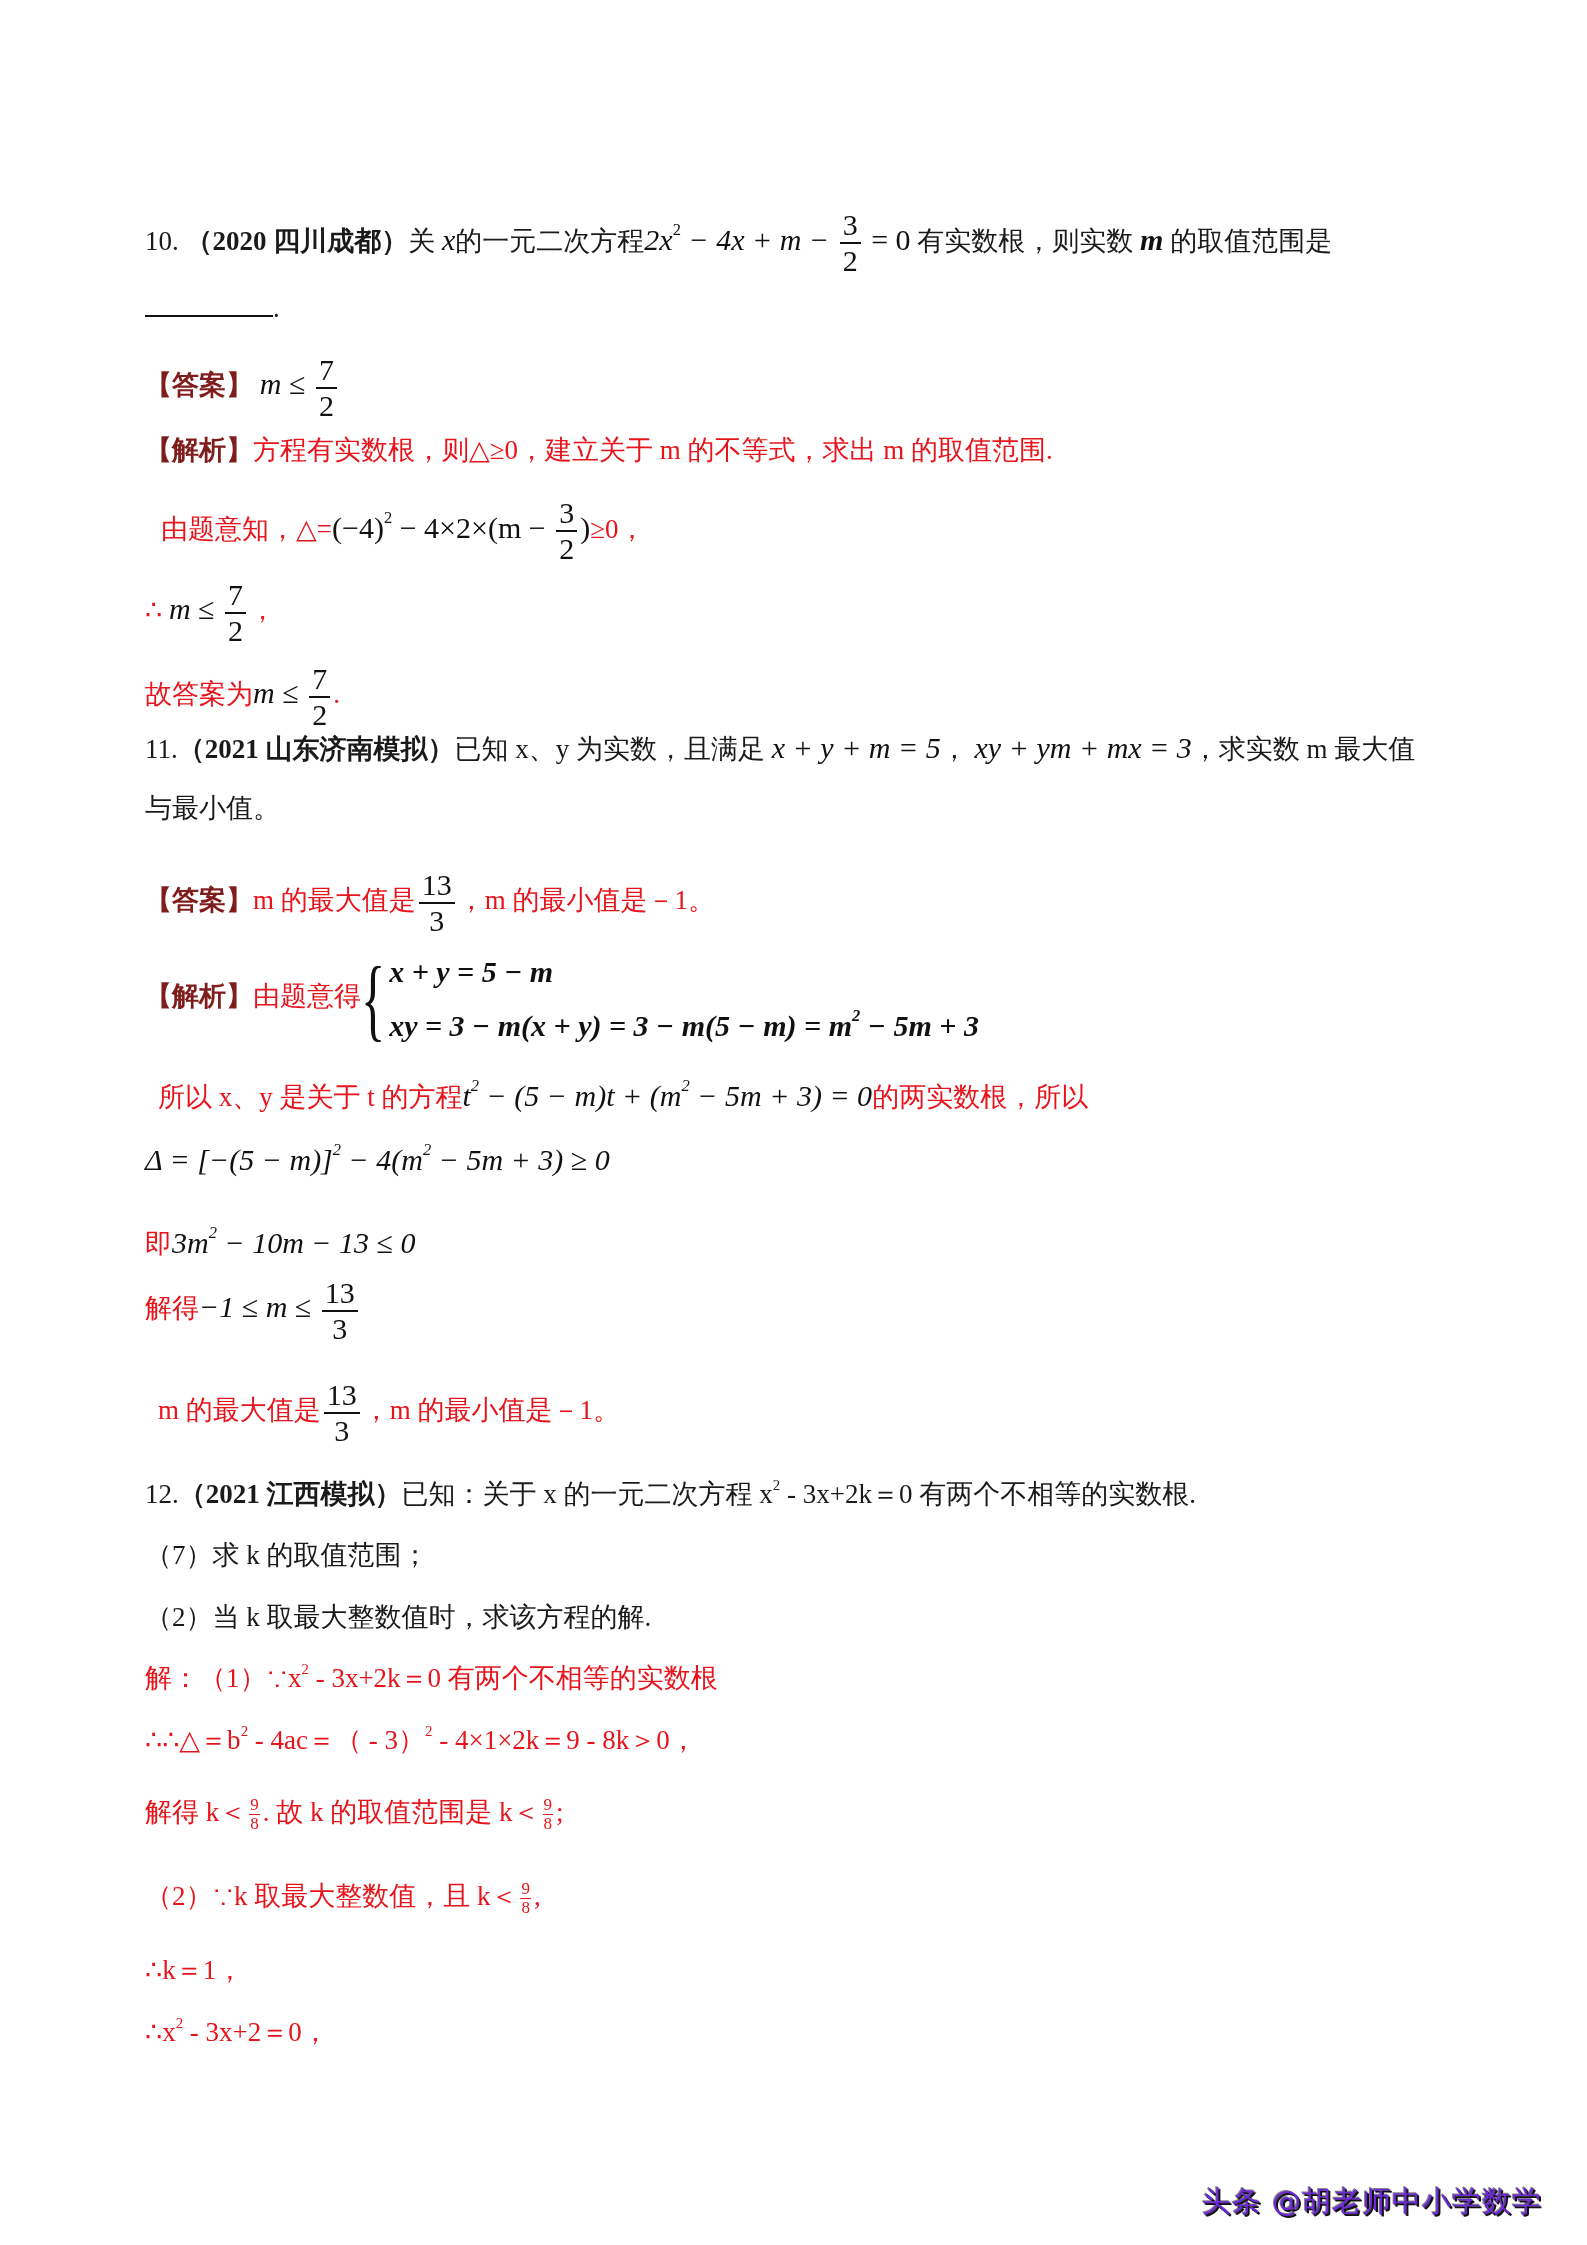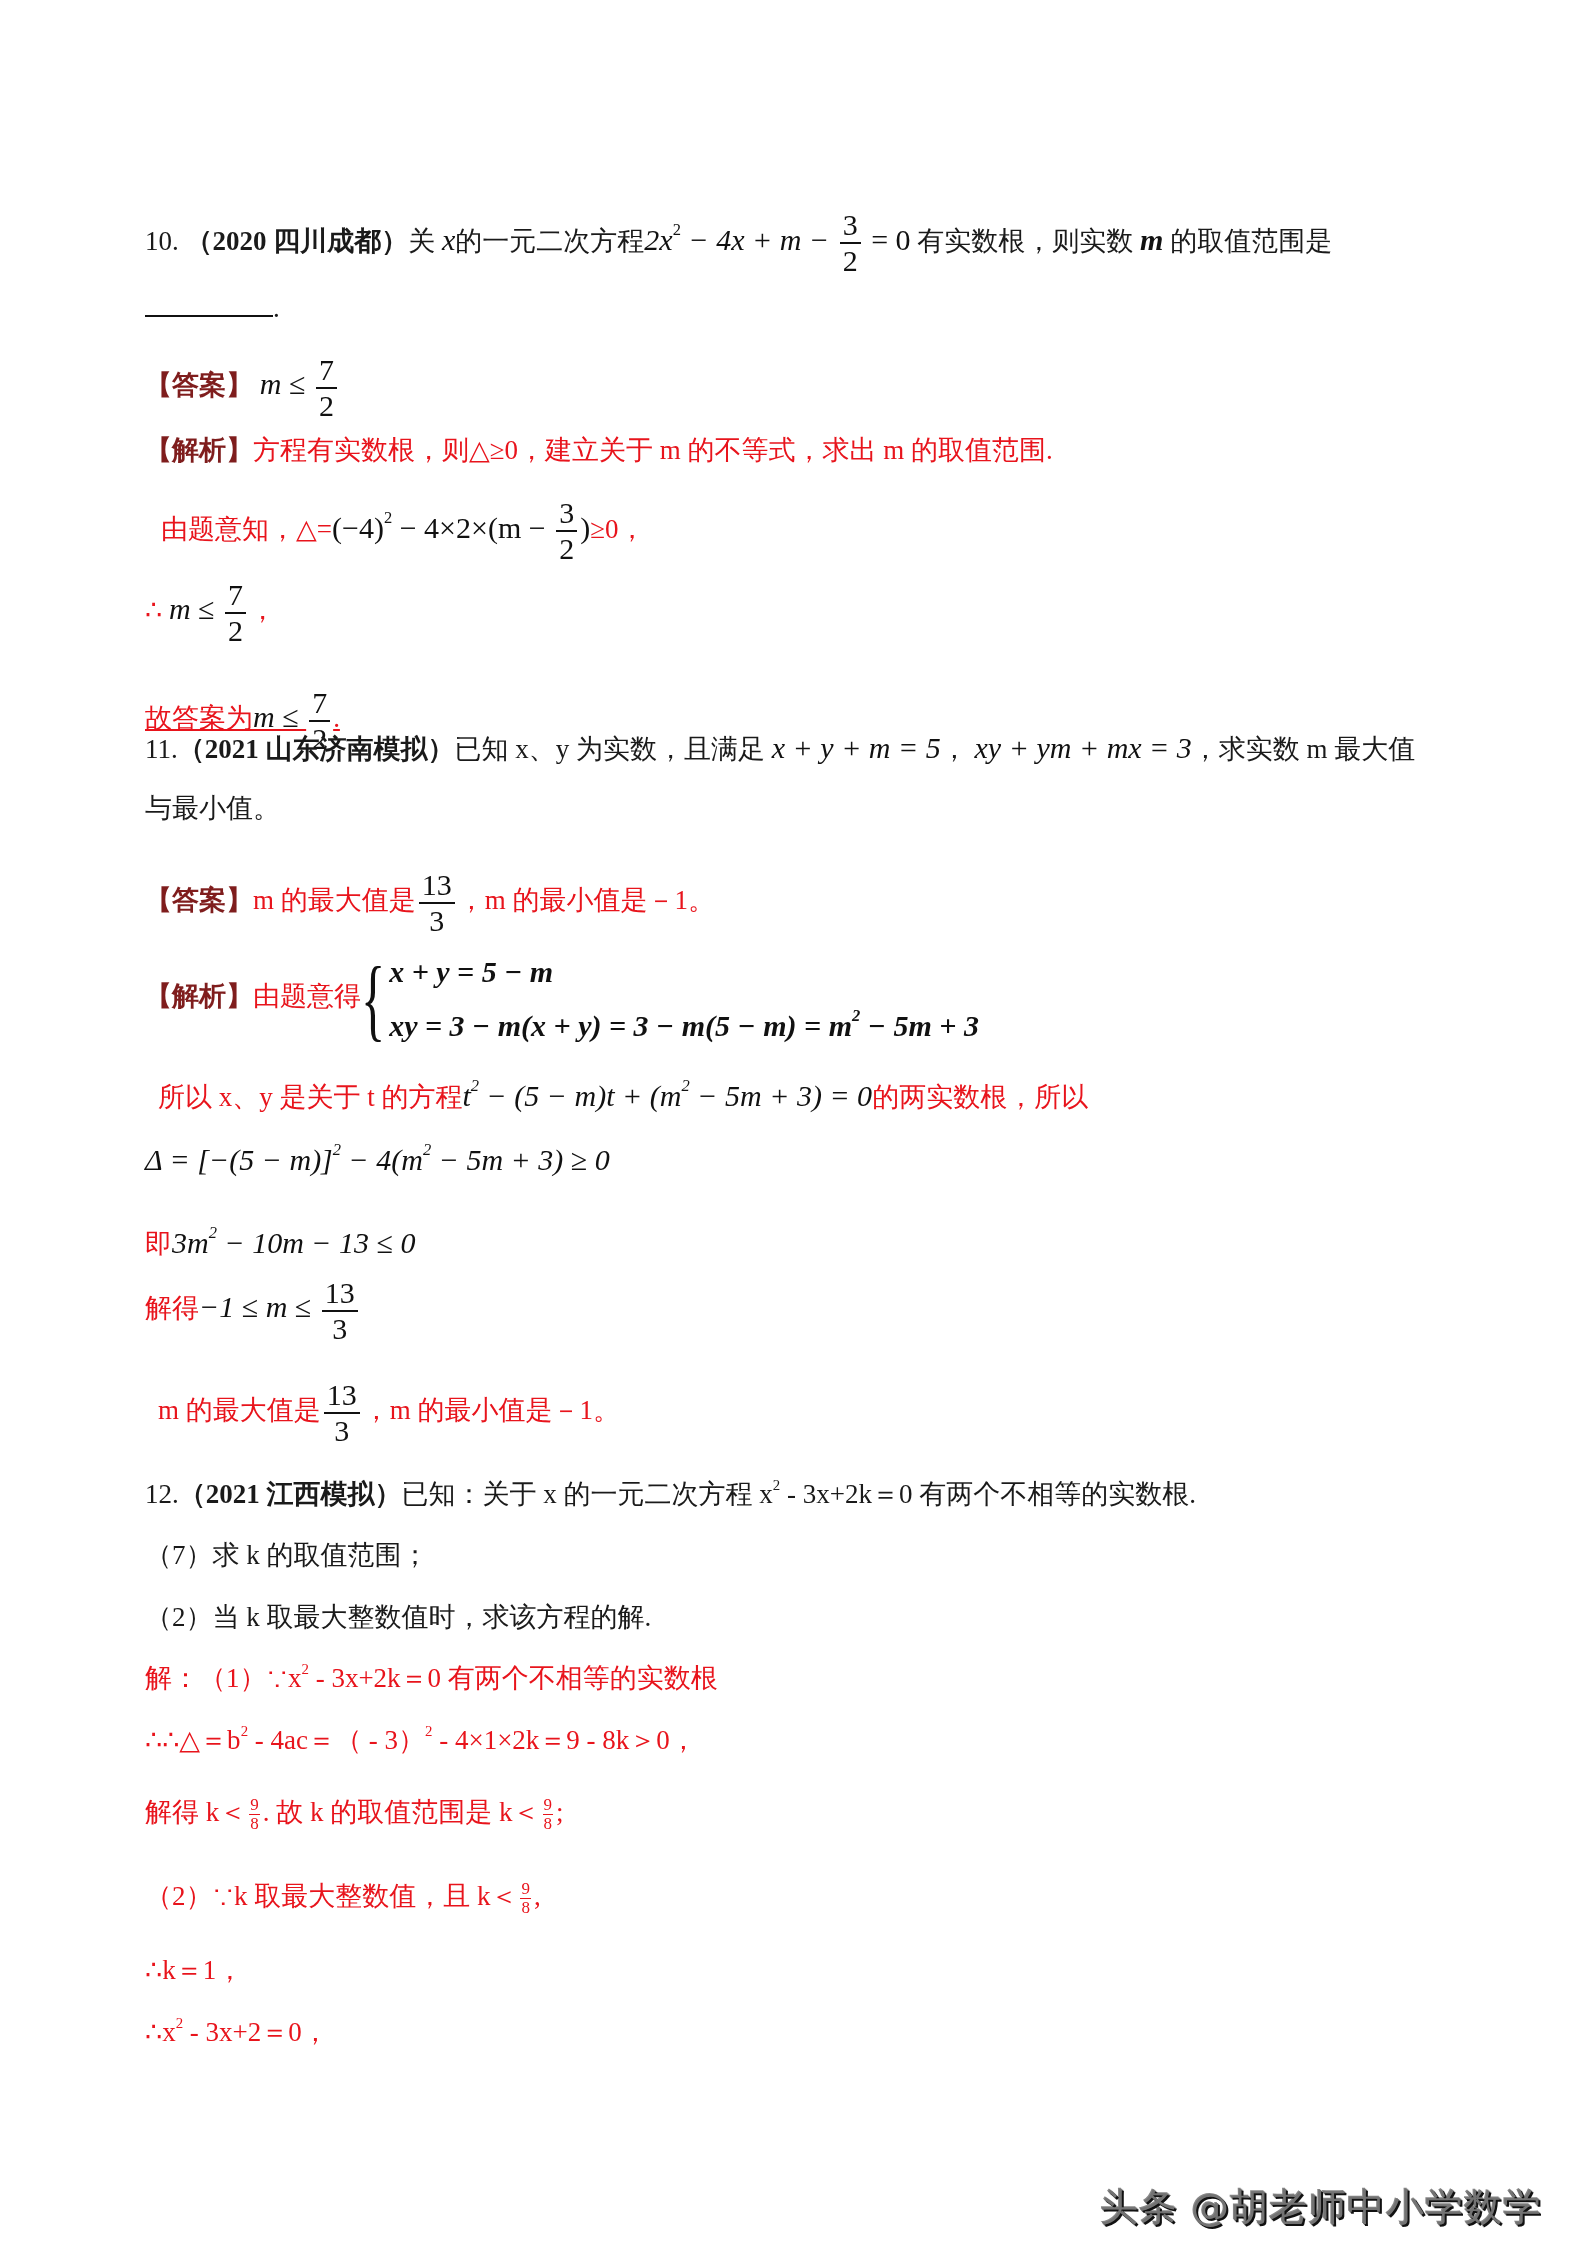--- a/index.html
+++ b/index.html
@@ -18,21 +18,21 @@
   .frac .num { border-bottom:2px solid #111; padding:0 3px; }
   .frac.small { font-size:17px; line-height:18px; }
   .frac.small .num { border-bottom:1px solid #e8141c; padding:0 1px; }
   .frac.small.red-frac { color:#e8141c; }
   .system { display:inline-flex; align-items:center; vertical-align:middle; }
   .brace { font-size:92px; line-height:92px; font-family:"Liberation Serif", serif; color:#111;
            transform:scaleX(0.55); display:inline-block; margin:0 -6px 0 -10px; }
   .sys-rows { display:flex; flex-direction:column; gap:14px;font-weight:bold; }
   .blank { display:inline-block; width:128px; border-bottom:2px solid #111; height:26px; }
   .watermark { position:absolute; right:45px; top:2182px; font-family:"DejaVu Sans", sans-serif;
-               font-size:38px; color:#737373; letter-spacing:1px;
+               font-size:29px; color:#6d28d9; letter-spacing:1px;
                text-shadow: 2px 2px 0 #111, -1px -1px 0 #888, 1px 1px 1px #333; }
 </style>
 </head>
 <body>
 
 <div class="line black" style="top:208px;">
   <span>10.</span>
   <span class="bold">（2020 四川成都）</span><span>关</span>
   <span class="math mi">x</span><span>的一元二次方程</span><span class="math"><span class="mi">2x</span><sup>2</sup><span class="mi"> − 4x + m − </span><span class="frac">
         <span class="num">3</span>
@@ -61,21 +61,21 @@
         <span class="den">2</span>
       </span><span>)</span></span><span>≥0，</span>
 </div>
 <div class="line red" style="top:578px;">
   <span>∴</span>
   <span class="math mi">m ≤ </span><span class="frac">
       <span class="num">7</span>
       <span class="den">2</span>
     </span><span>，</span>
 </div>
-<div class="line red" style="top:686px;text-decoration:underline;">
+<div class="line red" style="top:662px;">
   <span>故答案为</span><span class="math mi">m ≤ </span><span class="frac">
       <span class="num">7</span>
       <span class="den">2</span>
     </span><span>.</span>
 </div>
 
 <div class="line black" style="top:728px;">
   <span>11.</span><span class="bold">（2021 山东济南模拟）</span><span>已知 x、y 为实数，且满足</span>
   <span class="math mi">x + y + m = 5</span><span>，</span>
   <span class="math mi">xy + ym + mx = 3</span><span>，求实数 m 最大值</span>

